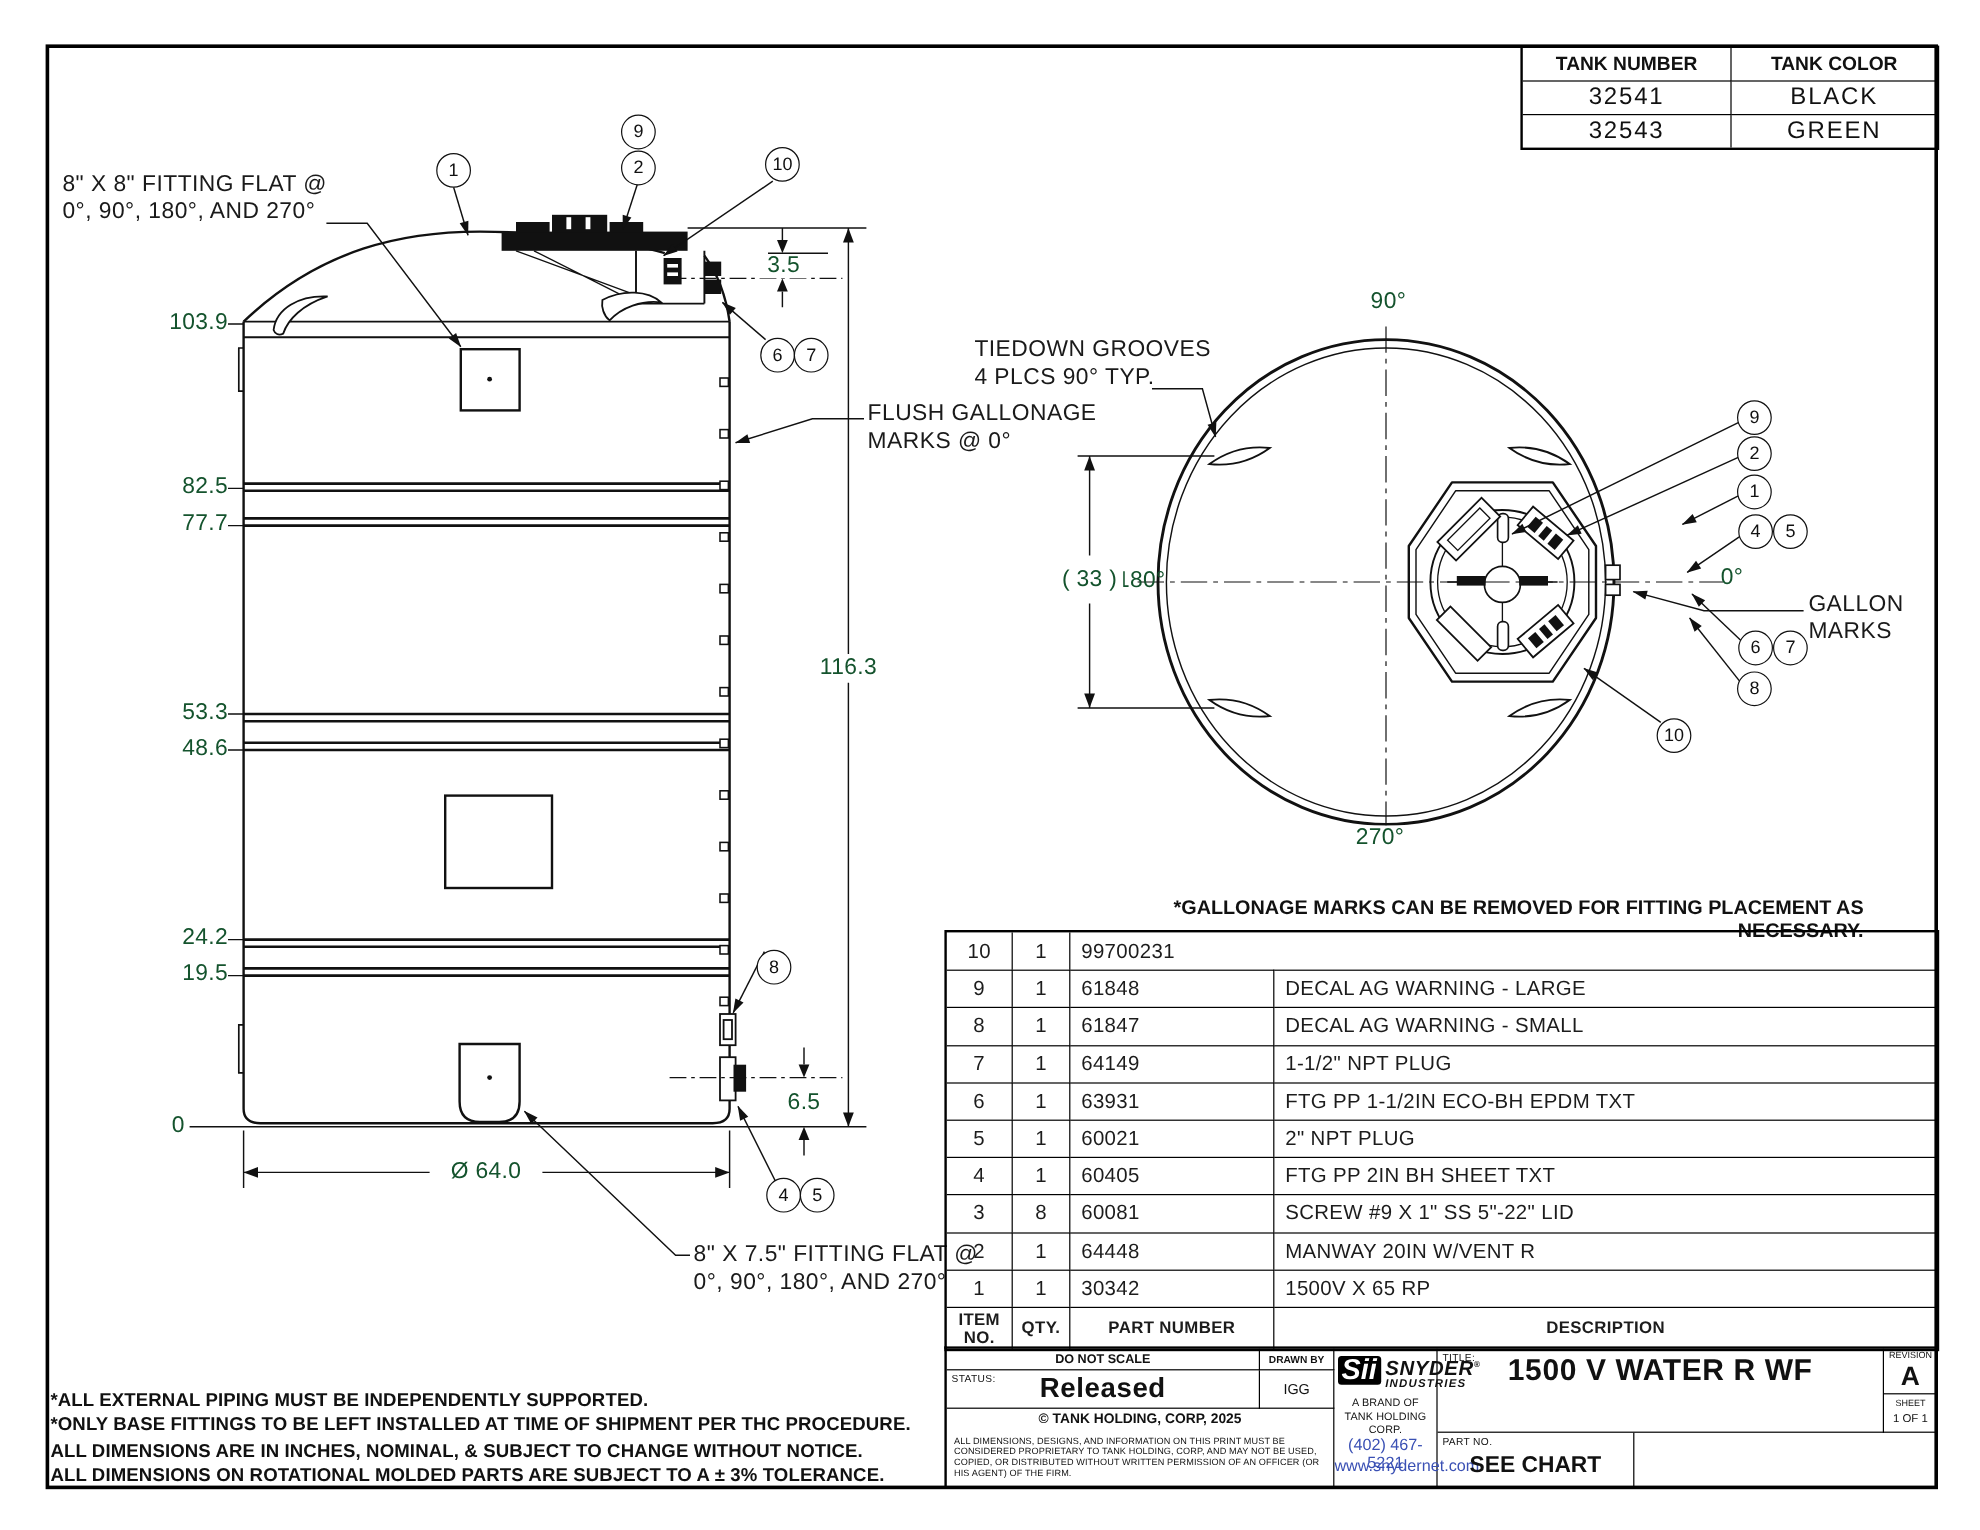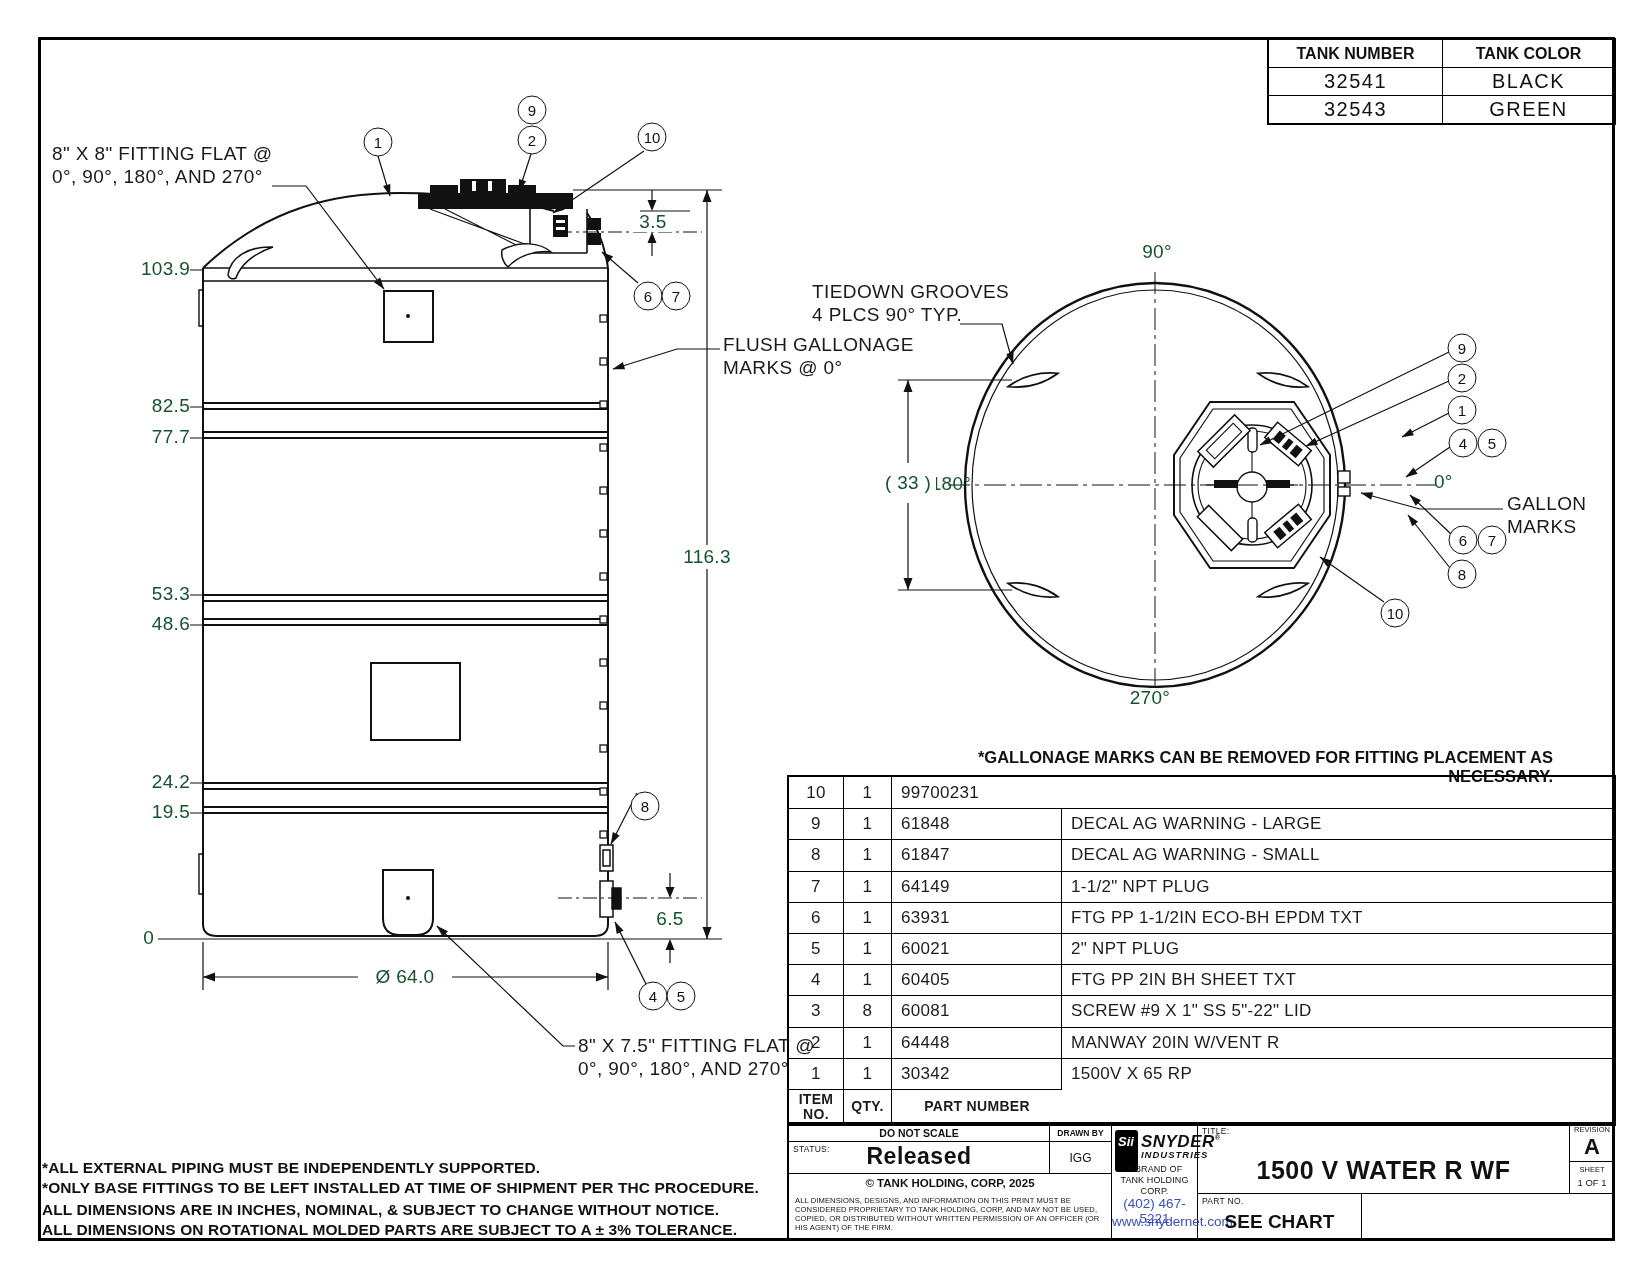--- a/index.html
+++ b/index.html
@@ -48,31 +48,31 @@
               display:flex;align-items:center;justify-content:center;font-size:8.5px;font-weight:bold;}
   #cell-status{left:0;top:18px;width:261px;height:32px;border-right:1.5px solid #000;border-bottom:1.5px solid #000;}
   #status-value{position:absolute;left:0;top:1px;width:100%;text-align:center;font-size:23px;font-weight:bold;letter-spacing:.5px;}
   #cell-igg{left:261px;top:18px;width:62px;height:32px;border-right:1.5px solid #000;border-bottom:1.5px solid #000;
             display:flex;align-items:center;justify-content:center;font-size:12px;}
   #cell-legal{left:0;top:50px;width:323px;height:66px;border-right:1.5px solid #000;}
   #copyright{position:absolute;left:0;top:3px;width:100%;text-align:center;font-size:11.5px;font-weight:bold;}
   #legal-text{position:absolute;left:6px;top:22px;width:306px;font-size:7.6px;line-height:9px;letter-spacing:.1px;}
   #cell-logo{left:323px;top:0;width:86px;height:116px;border-right:1.5px solid #000;}
   #logo-row{position:absolute;left:3px;top:6px;display:flex;align-items:flex-start;}
-  #logo-sii{background:#000;color:#fff;font-style:italic;font-weight:bold;font-size:13px;
-            padding:2px 4px 20px 3px;border-radius:3px;line-height:20px;}
+  #logo-sii{background:#000;color:#fff;font-style:italic;font-weight:bold;font-size:24px;
+            padding:2px 4px 2px 3px;border-radius:3px;line-height:20px;}
   #logo-stack{margin-left:3px;}
   #logo-name{font-style:italic;font-weight:bold;font-size:17px;letter-spacing:.5px;line-height:16px;}
   #logo-sub{font-style:italic;font-weight:bold;font-size:9.5px;letter-spacing:1px;line-height:10px;}
   #logo-reg{font-size:7px;vertical-align:super;}
   #brand-text{position:absolute;left:0;top:40px;width:100%;text-align:center;font-size:9px;line-height:11px;}
   #phone{position:absolute;left:0;top:72px;width:100%;text-align:center;font-size:13.5px;color:#3a50b4;}
   #website{position:absolute;left:0;top:90px;width:100%;text-align:center;font-size:13.5px;color:#3a50b4;}
   #cell-title{left:409px;top:0;width:372px;height:70px;border-right:1.5px solid #000;border-bottom:1.5px solid #000;}
-  #title-value{position:absolute;left:0;top:32px;width:100%;text-align:center;font-size:25px;font-weight:bold;letter-spacing:.5px;}
+  #title-value{position:absolute;left:0;top:4px;width:100%;text-align:center;font-size:25px;font-weight:bold;letter-spacing:.5px;}
   #cell-rev{left:781px;top:0;width:44px;height:38px;border-bottom:1.5px solid #000;}
   #rev-label{position:absolute;left:0;top:1px;width:100%;text-align:center;font-size:7.5px;}
   #rev-value{position:absolute;left:0;top:10px;width:100%;text-align:center;font-size:22px;font-weight:bold;}
   #cell-sheet{left:781px;top:38px;width:44px;height:32px;border-bottom:1.5px solid #000;}
   #sheet-label{position:absolute;left:0;top:3px;width:100%;text-align:center;font-size:7.5px;}
   #sheet-value{position:absolute;left:0;top:15px;width:100%;text-align:center;font-size:9.5px;}
   #cell-partno{left:409px;top:70px;width:164px;height:46px;border-right:1.5px solid #000;}
   #partno-value{position:absolute;left:0;top:17px;width:100%;text-align:center;font-size:19px;font-weight:bold;}
   #cell-engid{left:573px;top:70px;width:252px;height:46px;}
   #engid-value{position:absolute;left:0;top:16px;width:100%;text-align:center;font-size:21px;font-weight:bold;letter-spacing:.5px;}
@@ -400,20 +400,21 @@
       <div class="pcell pc-c">1</div>
       <div class="pcell pc-c">1</div>
       <div class="pcell pc-l">30342</div>
       <div class="pcell pc-l">1500V X 65 RP</div>
     </div>
     <div class="prow phead">
       <div class="pcell">ITEM
 NO.</div>
       <div class="pcell">QTY.</div>
       <div class="pcell">PART NUMBER</div>
+      <div class="pcell">DESCRIPTION</div>
     </div>
   </div>
 
   <div class="abs" id="title-block">
     <div class="tb" id="cell-scale">DO NOT SCALE</div>
     <div class="tb" id="cell-drawnby">DRAWN BY</div>
     <div class="tb" id="cell-status">
       <span class="tb-lab">STATUS:</span>
       <div id="status-value">Released</div>
     </div>

